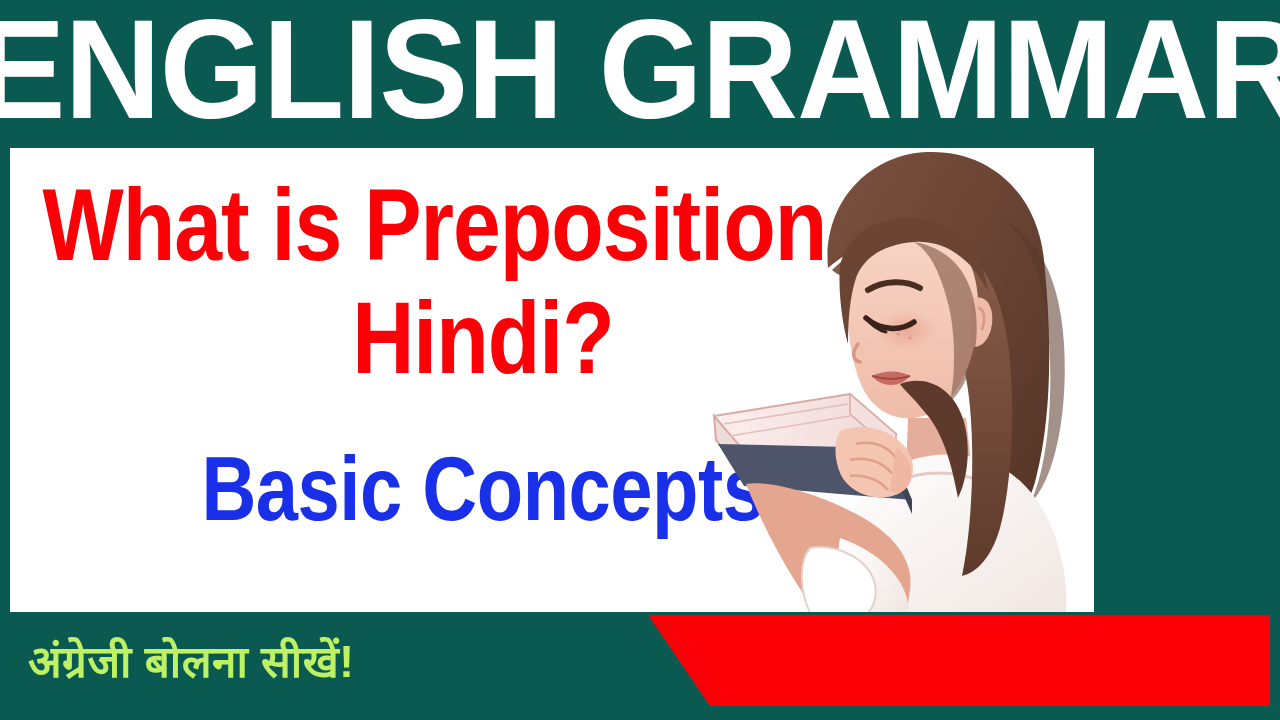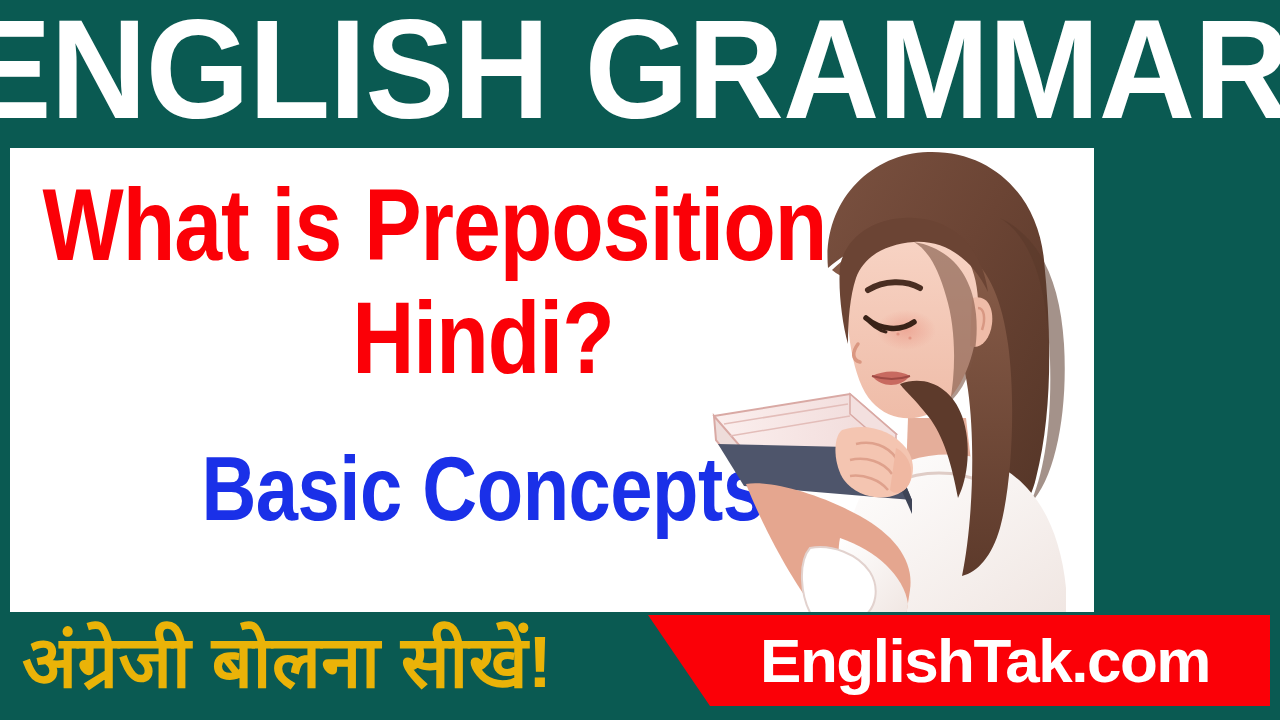--- a/index.html
+++ b/index.html
@@ -19,20 +19,21 @@
   
   .header-band {
     position: absolute;
     left: 0;
     top: 0;
     width: 1280px;
     height: 136px;
     background: #0A5A52;
     display: flex;
     align-items: center;
+    justify-content: center;
     overflow: hidden;
   }
   .header-title {
     color: #ffffff;
     font-family: "Liberation Sans Narrow", "Liberation Sans", sans-serif;
     font-weight: 700;
     font-size: 126px;
     line-height: 0.95;
     letter-spacing: -1px;
     transform: scaleX(1.06) scaleY(1.12);
@@ -104,26 +105,26 @@
     position: absolute;
     left: 0;
     top: 612px;
     width: 1280px;
     height: 108px;
     background: #0A5A52;
     overflow: hidden;
   }
   .footer-hindi {
     position: absolute;
-    left: 22px;
+    left: 28px;
     top: 8px;
-    color: #eab308;
+    color: #bef264;
     font-family: "Liberation Sans", "DejaVu Sans", sans-serif;
     font-weight: 700;
-    font-size: 72px;
+    font-size: 44px;
     line-height: 84px;
     white-space: nowrap;
     letter-spacing: 0.5px;
   }
   .footer-red {
     position: absolute;
     left: 0;
     top: 3px;
     width: 1270px;
     height: 91px;
@@ -266,16 +267,15 @@
 
         <path d="M110 400 C132 396 158 406 170 424 C180 440 176 460 164 468
                  L112 468 C100 448 98 414 110 400 Z" fill="#FFFFFF" stroke="#E2D2CE" stroke-width="2"></path>
       </svg>
     </div>
   </div>
 
   <div class="footer-band">
     <div class="footer-hindi">अंग्रेजी बोलना सीखें!</div>
     <div class="footer-red"></div>
-    <div class="footer-site">EnglishTak.com</div>
   </div>
 
 </div>
 
 </body></html>

